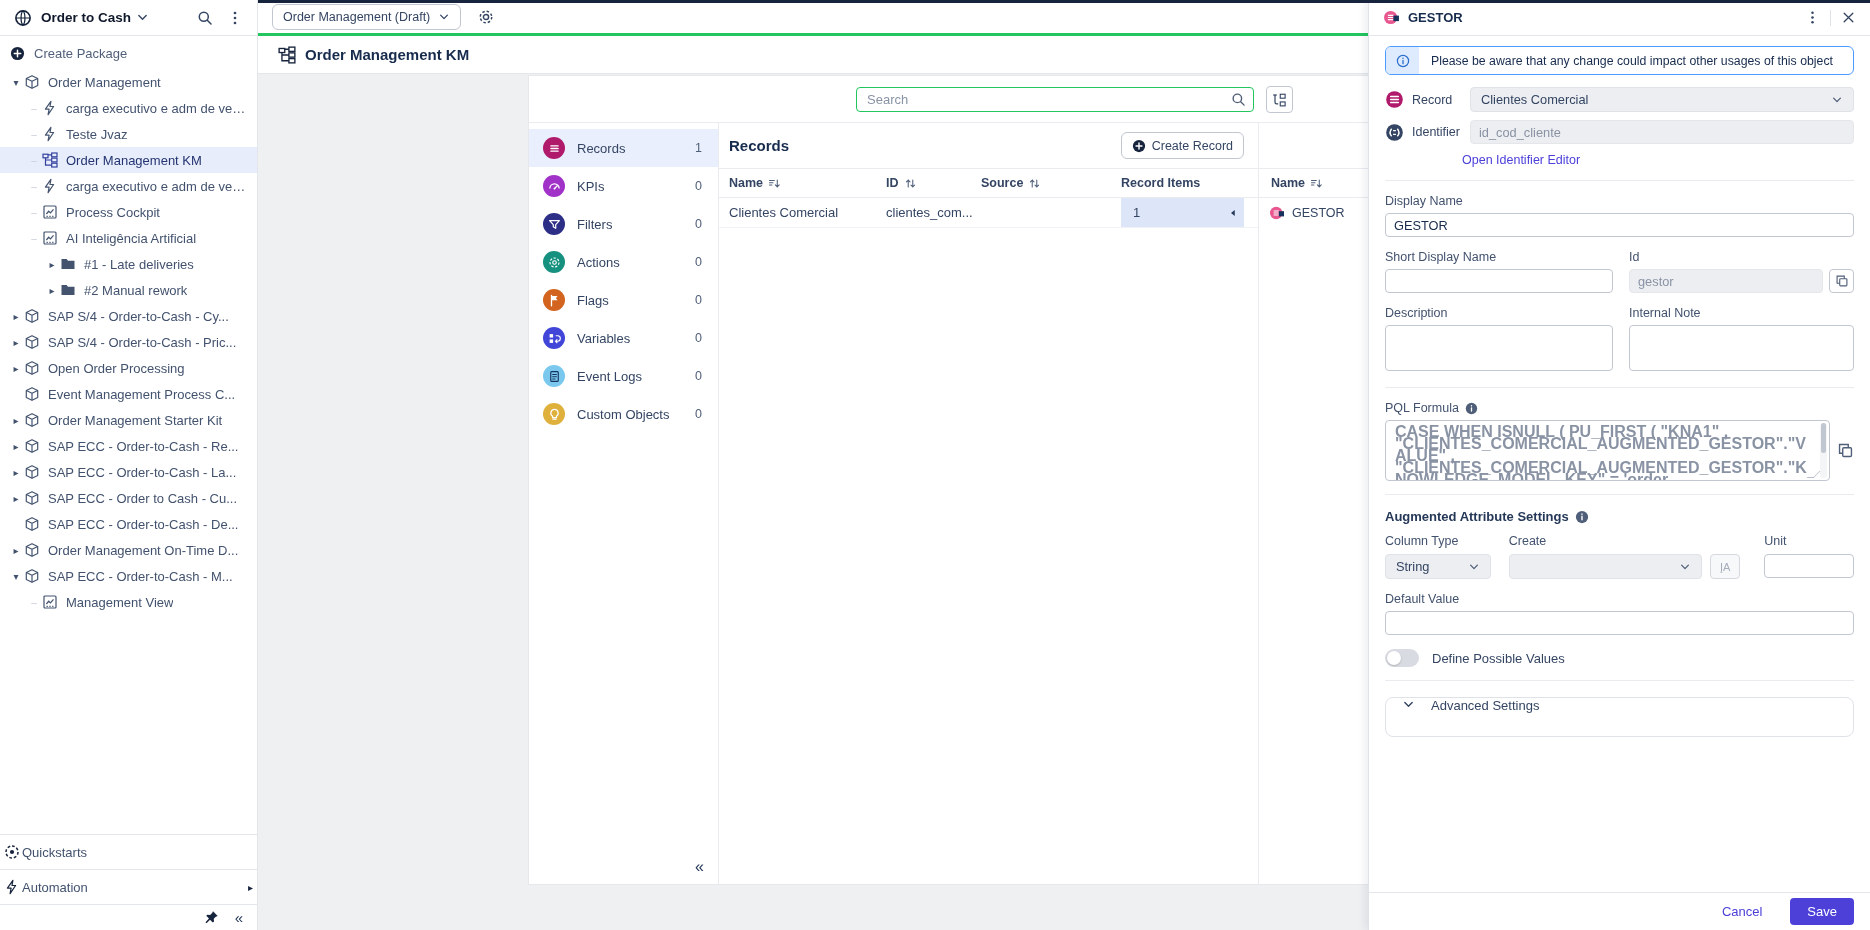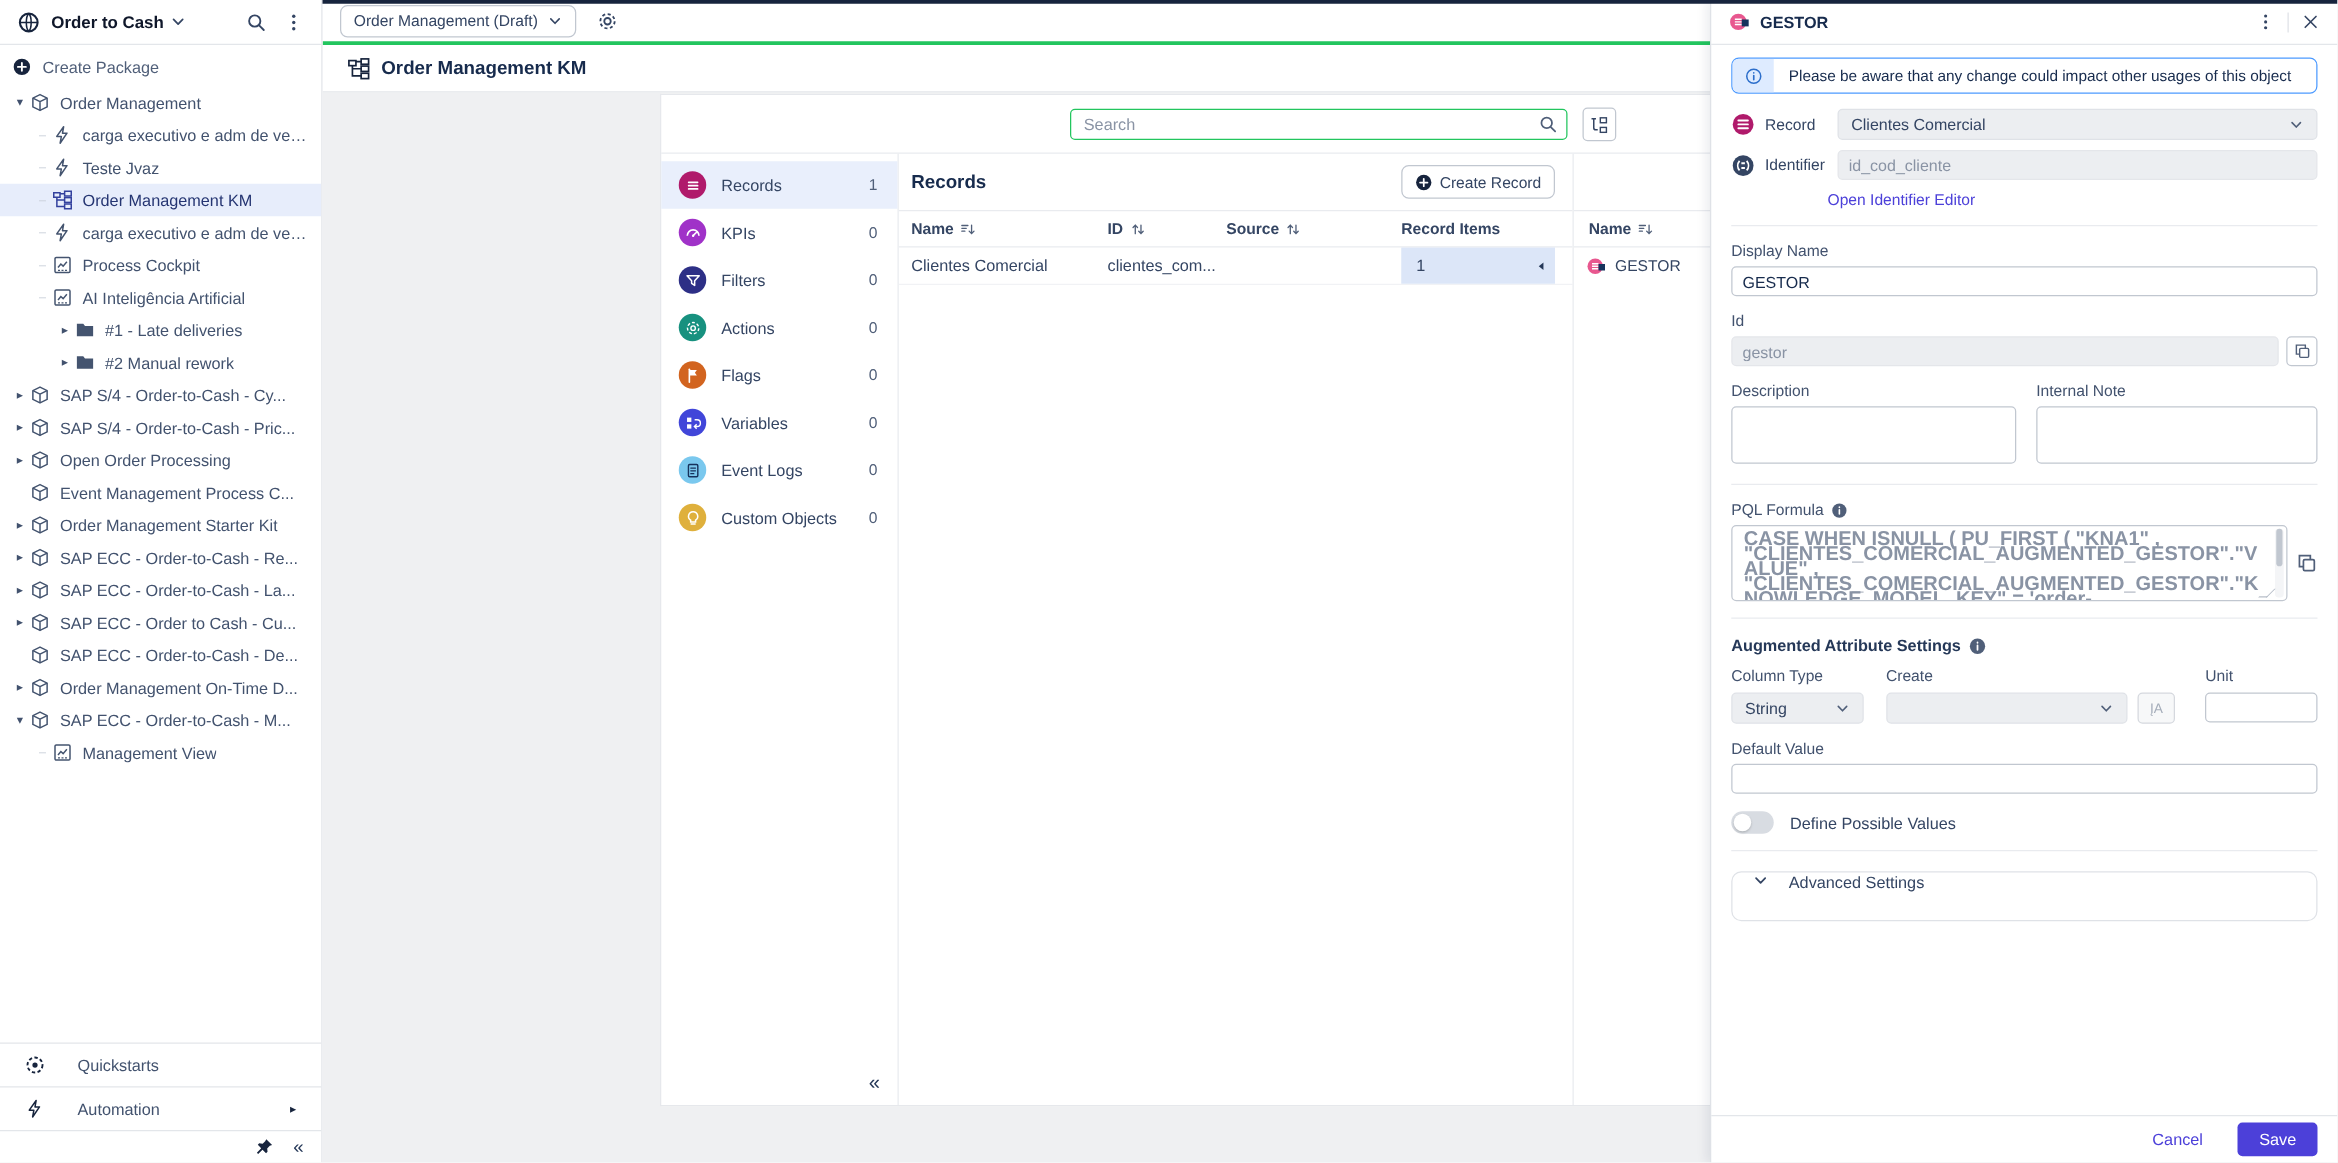--- a/index.html
+++ b/index.html
@@ -25,21 +25,21 @@
   .tree-item .tw { width:16px; flex:none; text-align:center; font-size:10px; color:#42526e; }
   .tree-item .dash { color:#c9d0da; font-size:10px; }
   .tree-item .icon { width:16px; height:16px; margin-right:8px; color:#44546f; }
   .tree-item .lbl { white-space:nowrap; overflow:hidden; text-overflow:ellipsis; font-size:13px; }
   .tree-item.lvl0 { padding-left:8px; }
   .tree-item.lvl1 { padding-left:26px; }
   .tree-item.lvl2 { padding-left:44px; }
   .tree-item.selected { background:#e7edfb; color:#253572; }
   .tree-item.selected .icon { color:#33419e; }
   .sb-bottom { flex:none; }
-  .sb-row { height:35px; display:flex; align-items:center; padding:0 20px; border-top:1px solid #e3e6ea; gap:26px; color:#42526e; cursor:pointer; }
+  .sb-row { height:35px; display:flex; align-items:center; padding:0 4px; border-top:1px solid #e3e6ea; gap:2px; color:#42526e; cursor:pointer; }
   .sb-row .icon { width:16px; height:16px; color:#17243d; }
   .sb-row .arr { margin-left:auto; font-size:10px; color:#17243d; }
   .sb-pinrow { height:26px; display:flex; align-items:center; justify-content:flex-end; gap:16px; padding:0 14px; border-top:1px solid #e3e6ea; }
   .sb-pinrow .icon { width:15px; height:15px; color:#17243d; cursor:pointer; }
   .sb-pinrow .chev2 { font-size:15px; color:#253858; cursor:pointer; line-height:1; }
 
   
   .main { position:absolute; left:258px; top:0; width:1110px; height:930px; background:#eff0f2; }
   .m-topbar { height:36px; background:#fff; border-bottom:3px solid #22c55e; display:flex; align-items:center; padding-left:14px; }
   .ver-btn { display:flex; align-items:center; gap:8px; border:1px solid #c1c7d0; border-radius:6px; height:26px; padding:0 10px; font-size:12.5px; color:#344563; background:#fff; cursor:pointer; }
@@ -725,20 +725,24 @@
         <input class="inp" disabled="" value="id_cod_cliente" style="">
       </div>
       <span class="id-link">Open Identifier Editor</span>
       <hr class="dw-hr">
 
       <label class="flabel">Display Name</label>
       <input class="inp" value="GESTOR" style="">
 
       <div class="two-col">
         <div>
+          <label class="flabel">Short Display Name</label>
+          <input class="inp" value="" style="">
+        </div>
+        <div>
           <label class="flabel">Id</label>
           <span class="id-wrap">
             <input class="inp" disabled="" value="gestor" style="">
             <button class="copy-btn">
                 <span class="icon">
                   <svg viewBox="0 0 16 16" xmlns="http://www.w3.org/2000/svg">
                     <rect x="5.4" y="5.4" width="8.2" height="8.2" rx="1" fill="none" stroke="currentColor" stroke-width="1.3"></rect>
                     <path d="M10.6 5.4V2.4H2.4v8.2h3" fill="none" stroke="currentColor" stroke-width="1.3"></path>
                   </svg>
                 </span>

